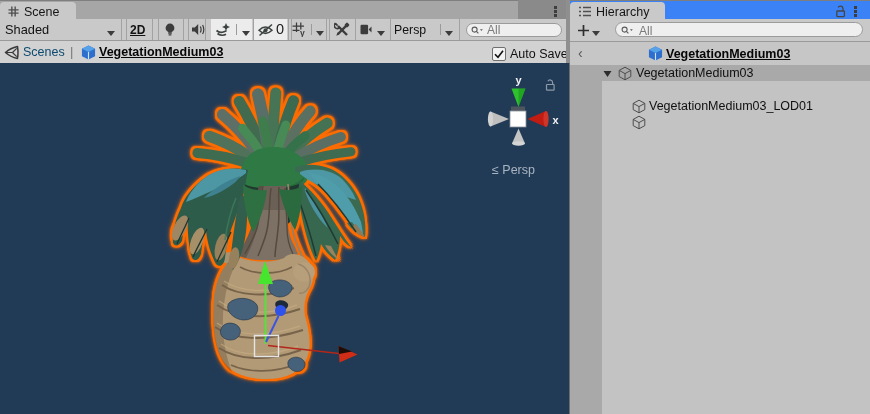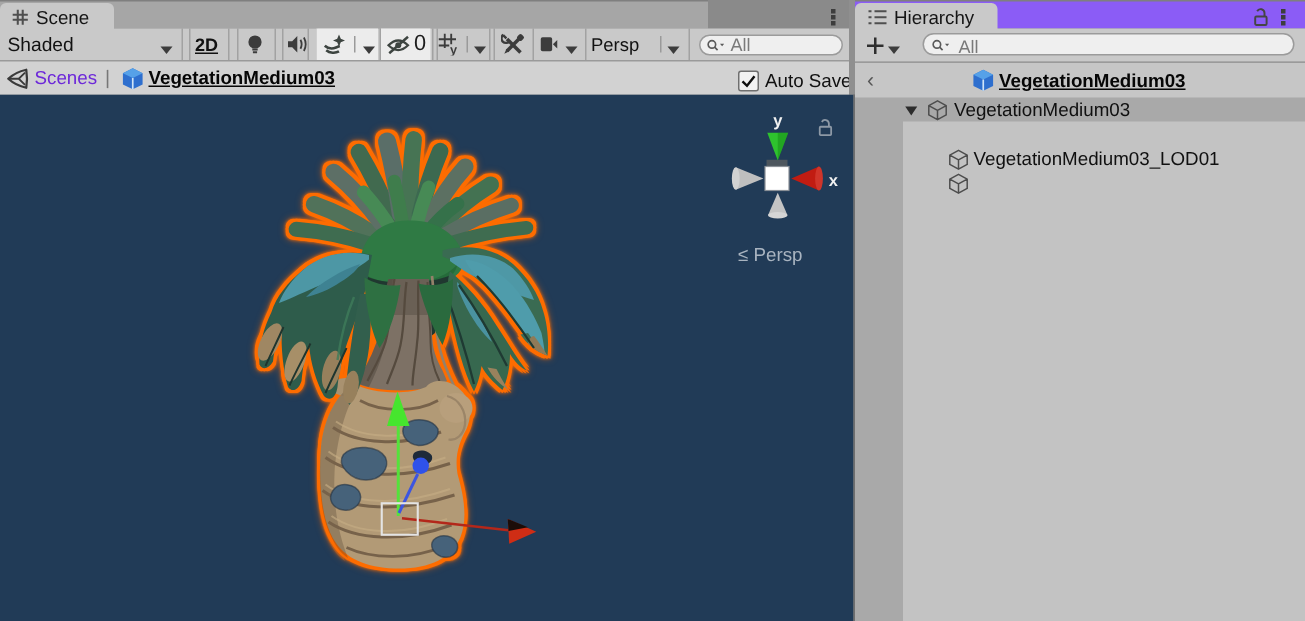--- a/index.html
+++ b/index.html
@@ -2,21 +2,21 @@
 <html><head>
 <meta charset="utf-8">
 <style>
 * { margin:0; padding:0; box-sizing:border-box; }
 html,body { width:870px; height:414px; overflow:hidden; background:#8a8a8a;
   font-family:"Liberation Sans", sans-serif; -webkit-font-smoothing:antialiased; }
 #root { position:relative; width:870px; height:414px; }
 
 
 #scene-panel { position:absolute; left:0; top:0; width:570px; height:414px; }
-#scene-tabbar { position:absolute; left:0; top:0; width:472px; height:19px; background:#a6a6a6; border-top:1px solid #7f7f7f; }
+#scene-tabbar { position:absolute; left:0; top:0; width:518px; height:19px; background:#a6a6a6; border-top:1px solid #7f7f7f; }
 #scene-tab { position:absolute; left:0; top:1px; width:76px; height:18px; background:#c9c9c9; border-radius:4px 4px 0 0; }
 #scene-tab .lbl { position:absolute; left:24px; top:3px; font-size:12.5px; color:#151515; }
 .dots3 { position:absolute; top:5px; width:3px; height:11px; }
 .dots3 i { display:block; width:2.6px; height:2.6px; background:#3d3d3d; margin-bottom:1.6px; }
 #scene-toolbar { position:absolute; left:0; top:19px; width:566px; height:21px; background:#c9c9c9;padding-left:36px; }
 #scene-toolbar .vsep { position:absolute; top:0; width:1px; height:21px; background:#a2a2a2; }
 .tbtext { position:absolute; font-size:12px; color:#121212; top:3.5px; }
 .dda { position:absolute; width:0; height:0; border-left:4.5px solid transparent; border-right:4.5px solid transparent; border-top:5px solid #3c3c3c; top:12px; }
 .idiv { position:absolute; top:5px; width:1px; height:11px; background:#9a9a9a; }
 #fxbtn { position:absolute; left:211px; top:0; width:41px; height:21px; background:#ececec; }
@@ -24,21 +24,21 @@
 #scene-bc { position:absolute; left:0; top:40px; width:566px; height:23px; background:#d2d2d2; border-top:1px solid #9a9a9a; }
 #scene-view { position:absolute; left:0; top:63px; width:569px; height:351px; background:#213b57; overflow:hidden; }
 #splitter-top { position:absolute; left:566px; top:0; width:4px; height:63px; background:#8f8f8f; }
 #splitter-bot { position:absolute; left:569px; top:63px; width:1.5px; height:351px; background:#6e6e6e; }
 
 .searchbox { position:absolute; background:#efefef; border:1px solid #9b9b9b; border-radius:8px; }
 .searchbox .ph { position:absolute; left:20px; top:0.5px; font-size:12px; color:#7a7a7a; }
 
 
 #hier-panel { position:absolute; left:570px; top:0; width:300px; height:414px; }
-#hier-tabbar { position:absolute; left:0; top:0; width:300px; height:19px; background:#8b5cf6; border-top:1px solid #7f7f7f; }
+#hier-tabbar { position:absolute; left:0; top:0; width:300px; height:19px; background:#3b82f6; border-top:1px solid #7f7f7f; }
 #hier-tab { position:absolute; left:0; top:1px; width:95px; height:18px; background:#c9c9c9; border-radius:4px 4px 0 0; }
 #hier-tab .lbl { position:absolute; left:26px; top:3px; font-size:12.5px; color:#151515; }
 #hier-toolbar { position:absolute; left:0; top:19px; width:300px; height:22px; background:#c9c9c9; }
 #hier-header { position:absolute; left:0; top:41px; width:300px; height:24px; background:#c6c6c6; border-top:1px solid #9a9a9a; }
 #hier-content { position:absolute; left:0; top:65px; width:300px; height:349px; background:#c3c3c3; }
 #hier-band { position:absolute; left:0; top:0; width:32px; height:349px; background:#a9a9a9; }
 .hrow { position:absolute; left:0; width:300px; height:16.3px; font-size:12.5px; color:#101010; }
 .rowsel { background:#a9a9a9; }
 .rowlbl { position:absolute; top:1px; }
 
@@ -260,21 +260,21 @@
           <path d="M9 3.2l1.4 1.7 1.4-1.7z" fill="#5a5a5a"></path>
         </svg>
         <span class="ph" style="top:-0.5px">All</span>
       </div>
     </div>
     <div id="scene-bc">
       <svg width="15" height="15" style="position:absolute;left:4px;top:4px" viewBox="0 0 15 15">
         <path d="M13.5 1.5 Q14.5 7.5 13.5 13.5 Q6.5 12 1.5 7.5 Q6.5 3 13.5 1.5 Z" fill="none" stroke="#3a3a3a" stroke-width="1.5" stroke-linejoin="round"></path>
         <path d="M8.5 7.5L2 7.5 M8.5 7.5L12.7 3.4 M8.5 7.5L12.7 11.6" stroke="#3a3a3a" stroke-width="1.2" fill="none"></path>
       </svg>
-      <span style="position:absolute;left:23px;top:4px;font-size:12.5px;color:#6d28d9">Scenes</span>
+      <span style="position:absolute;left:23px;top:4px;font-size:12.5px;color:#0c4a6e">Scenes</span>
       <span style="position:absolute;left:70px;top:3px;font-size:13px;color:#777">|</span>
       <svg width="15" height="15" style="position:absolute;left:81px;top:4px" viewBox="0 0 16 16">
         <path d="M8 0.5L15 4v8L8 15.5L1 12V4z" fill="#2e6fce"></path>
         <path d="M8 0.5L15 4L8 7.5L1 4z" fill="#56a1e8"></path>
         <path d="M8 7.5v8" stroke="#cfe4f8" stroke-width="1.2"></path>
         <path d="M1 4v8l7 3.5" fill="#3179d8" opacity="0"></path>
       </svg>
       <span class="b" style="position:absolute;left:99px;top:4px;font-size:12.5px;color:#060606">VegetationMedium03</span>
       <span style="position:absolute;left:492px;top:6px;width:13.5px;height:13.5px;background:#f2f2f2;border:1px solid #6f6f6f;border-radius:2px">
         <svg width="11" height="10" style="position:absolute;left:0px;top:0.5px" viewBox="0 0 11 10">

